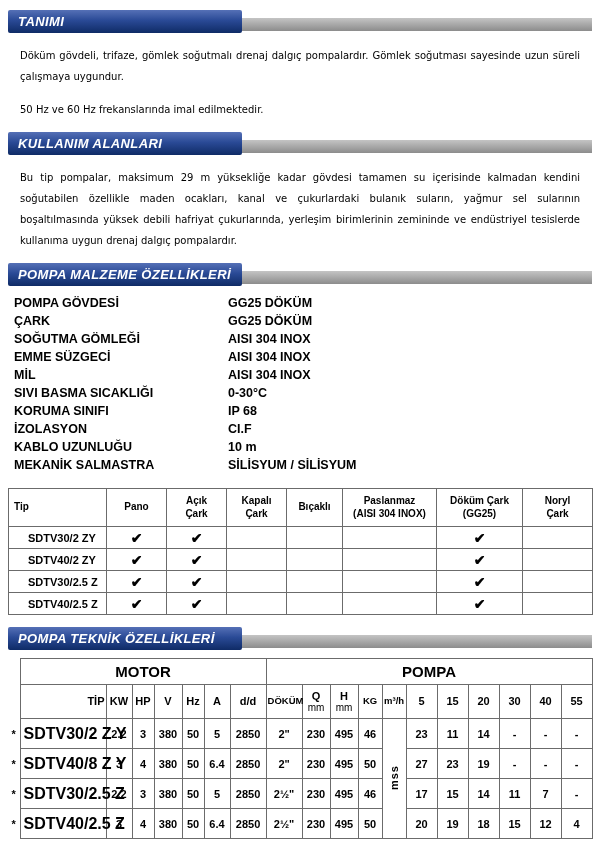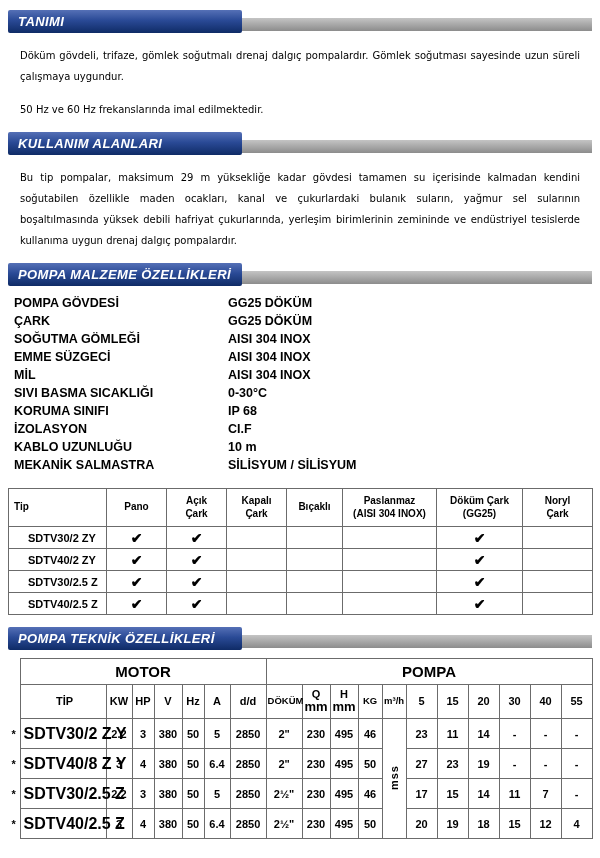--- a/index.html
+++ b/index.html
@@ -55,21 +55,21 @@
   .feat td { height:22px; text-align:center; vertical-align:middle; padding:0 2px; }
   .feat td.tipcell { text-align:left; padding-left:19px; font-weight:bold; font-size:11px; }
   .chk { font-size:14px; font-weight:bold; line-height:1; }
 
   
   table.tech { width:584px; margin:4px 0 0 0; }
   .tech th, .tech td { text-align:center; vertical-align:middle; font-weight:bold; }
   .tech tr.grp th { font-size:15px; height:26px;margin-left:28px; }
   .tech tr.hdr th { font-size:11px; height:34px; padding:1px; line-height:1.1; }
   .tech tr.hdr th.small { font-size:9.5px; }
-  .tech tr.hdr .sub { font-size:13px; font-weight:bold; }
+  .tech tr.hdr .sub { font-size:10px; font-weight:normal; }
   .tech tbody td { font-size:11px; height:30px; padding:0 1px; }
   .tech td.tipcell { text-align:left; padding-left:3px; font-size:16px; white-space:nowrap; }
   .nob { border:none !important; background:#fff; }
   .starcell { font-size:13px; font-weight:bold; text-align:center; padding:0; }
   .rot {
     writing-mode:vertical-rl; transform:rotate(180deg);
     font-size:11px; font-weight:bold; letter-spacing:1px;
   }
 </style>
 </head>
@@ -250,21 +250,21 @@
         <col style="width:31px">
     </colgroup>
     <thead>
       <tr class="grp">
         <td class="nob"></td>
         <th colspan="7">MOTOR</th>
         <th colspan="11">POMPA</th>
       </tr>
       <tr class="hdr">
         <td class="nob"></td>
-        <th style="text-align:center;padding-left:4px;">TİP</th>
+        <th style="text-align:right;padding-left:4px;">TİP</th>
         <th>KW</th>
         <th>HP</th>
         <th>V</th>
         <th>Hz</th>
         <th>A</th>
         <th>d/d</th>
         <th class="small">DÖKÜM</th>
         <th>
           <div>Q</div>
           <div class="sub">mm</div>

